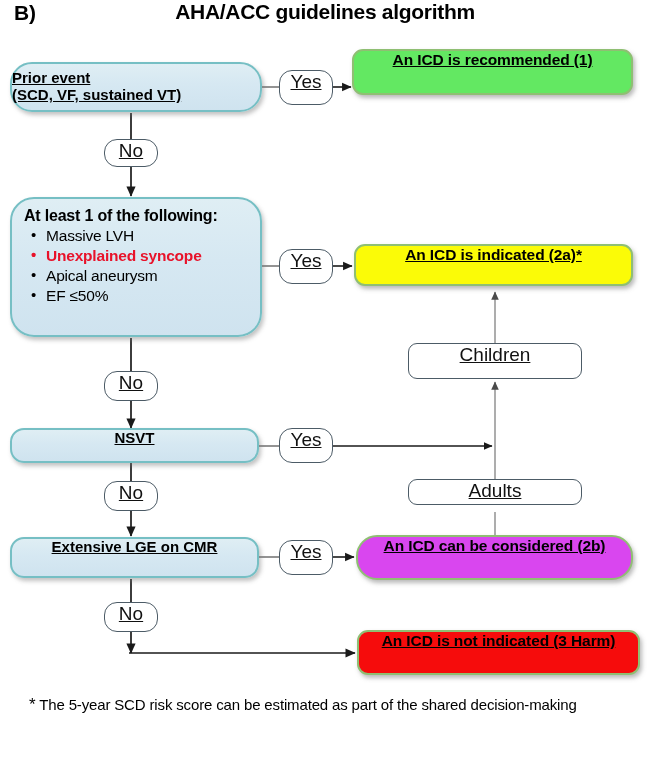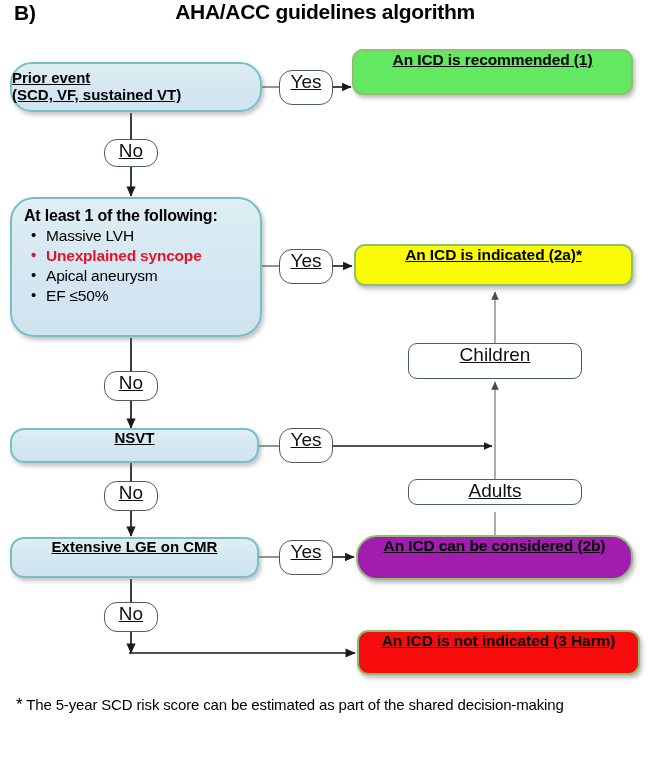--- a/index.html
+++ b/index.html
@@ -52,21 +52,21 @@
   .outcome {
     border-radius: 11px;
     border: 2px solid;
     font-weight: bold;
     font-size: 15.5px;
     box-shadow: 2px 3px 4px rgba(120,120,120,0.5);
     letter-spacing: -0.1px;
   }
   .outcome.green  { background:#63e862; border-color:#8fbf73; }
   .outcome.yellow { background:#fbfb07; border-color:#8fbf73; }
-  .outcome.orange { background:#a21caf; border-color:#8fbf73;border-radius:21px; }
+  .outcome.orange { background:#d946ef; border-color:#8fbf73;border-radius:21px; }
   .outcome.red    { background:#f60c0c; border-color:#8fbf73; }
 
   
   .labelbox {
     background:#ffffff;
     border:1.4px solid #4c5b66;
     border-radius:13px;
     font-size:19px;
     color:#111;
     font-weight:normal;
@@ -90,21 +90,21 @@
     position:relative; padding-left:18px; letter-spacing:-0.2px;
   }
   .criteria li::before {
     content:"\2022"; position:absolute; left:3px; top:-1px; font-size:15px;
   }
   .criteria li.hl { color:#e8122a; font-weight:bold; }
   .criteria li.hl::before { color:#e8122a; }
 
   
   .footnote {
-    position:absolute; left:16px; top:693px; width:620px;
+    position:absolute; left:29px; top:693px; width:620px;
     font-size:15px; line-height:1.45; letter-spacing:-0.15px;
   }
   .footnote .star { font-size:17px; font-weight:normal; }
 
   
   svg.wires { position:absolute; inset:0; width:649px; height:771px; overflow:visible; }
 </style>
 </head>
 <body>
 

